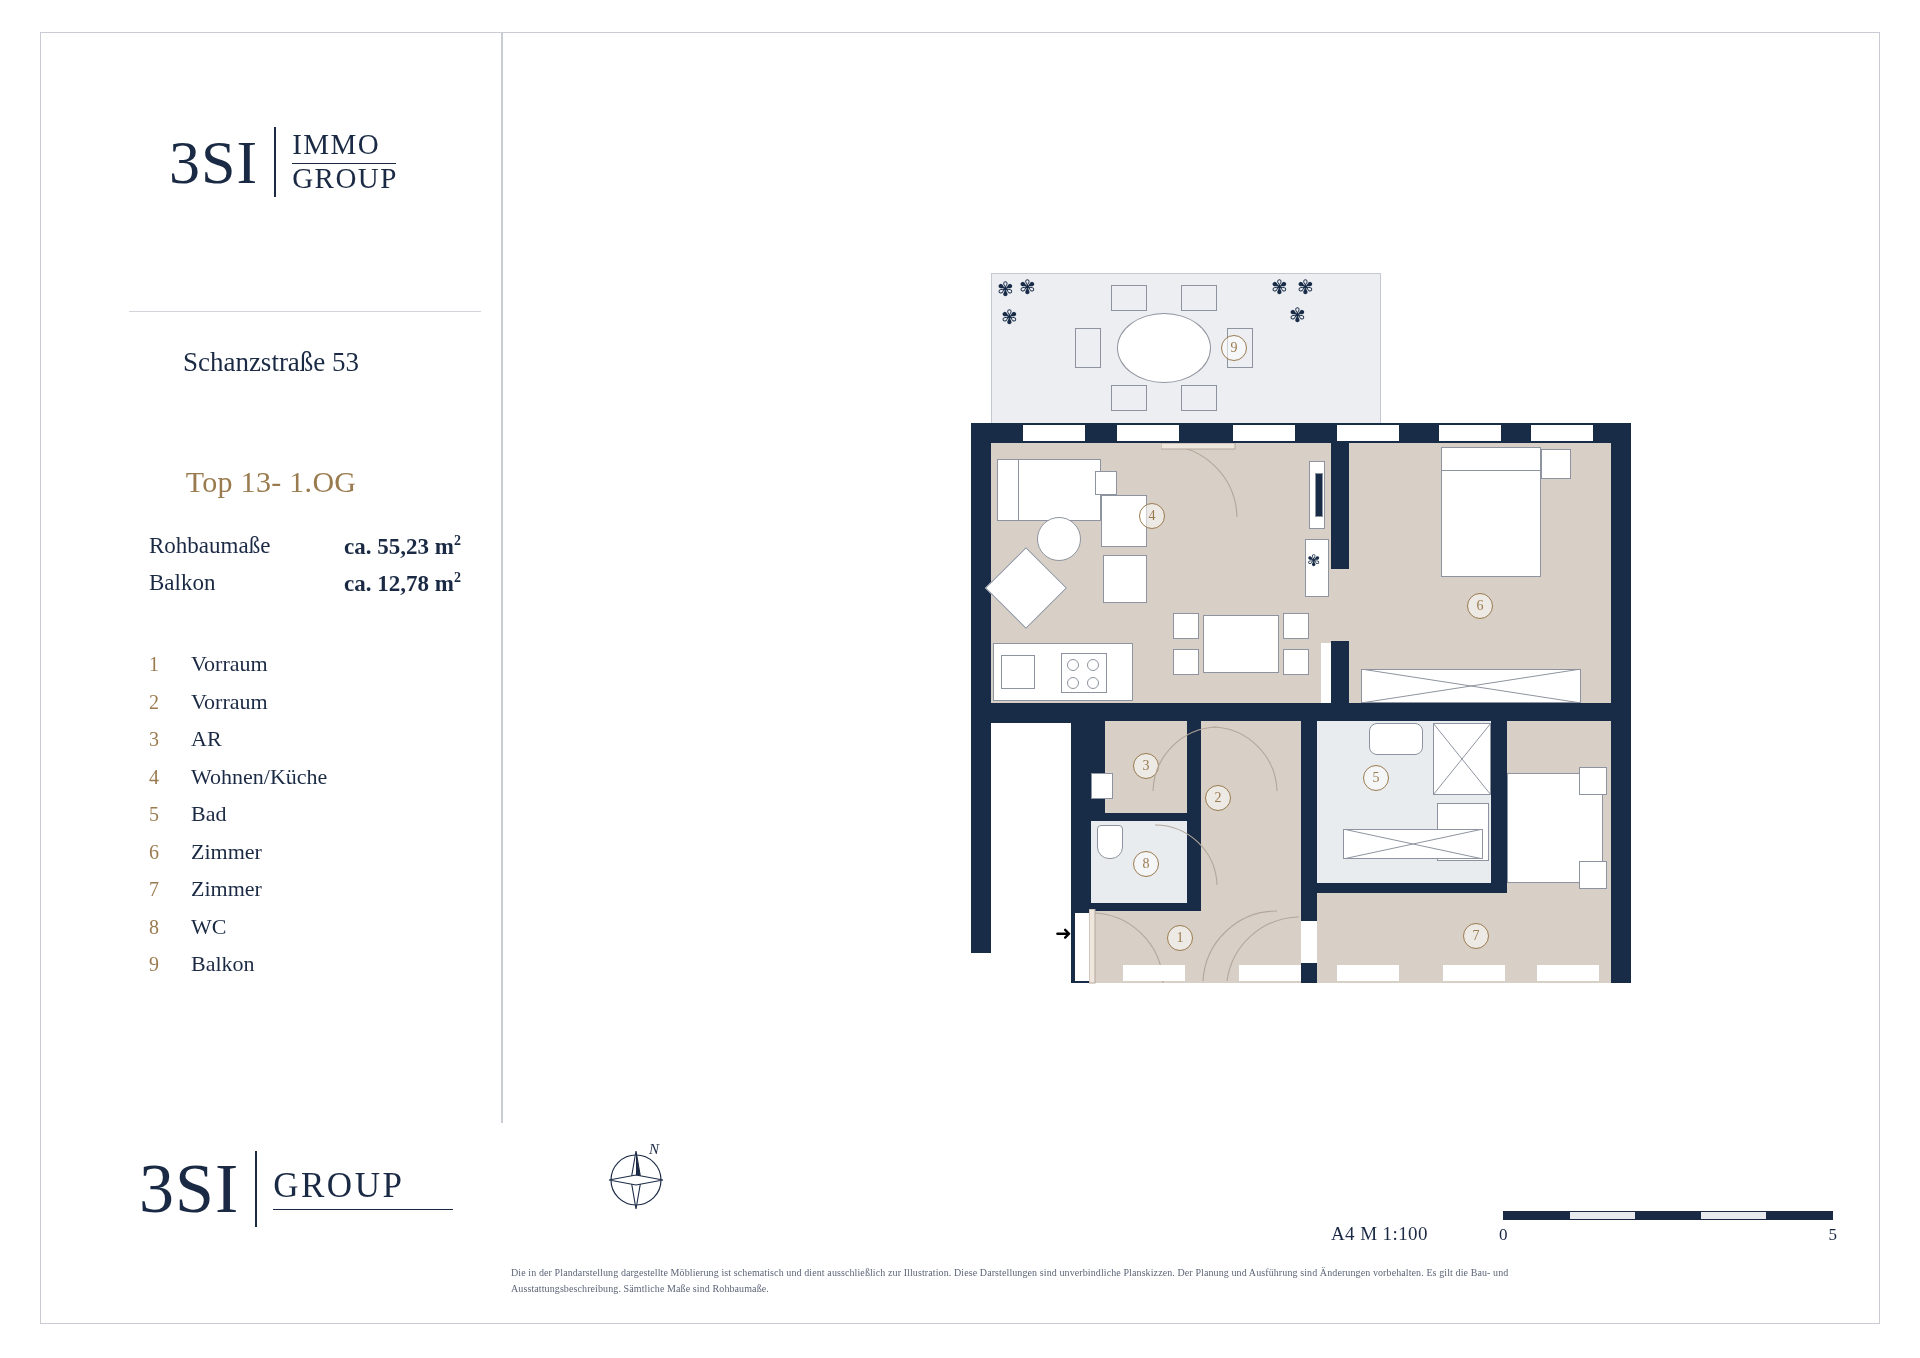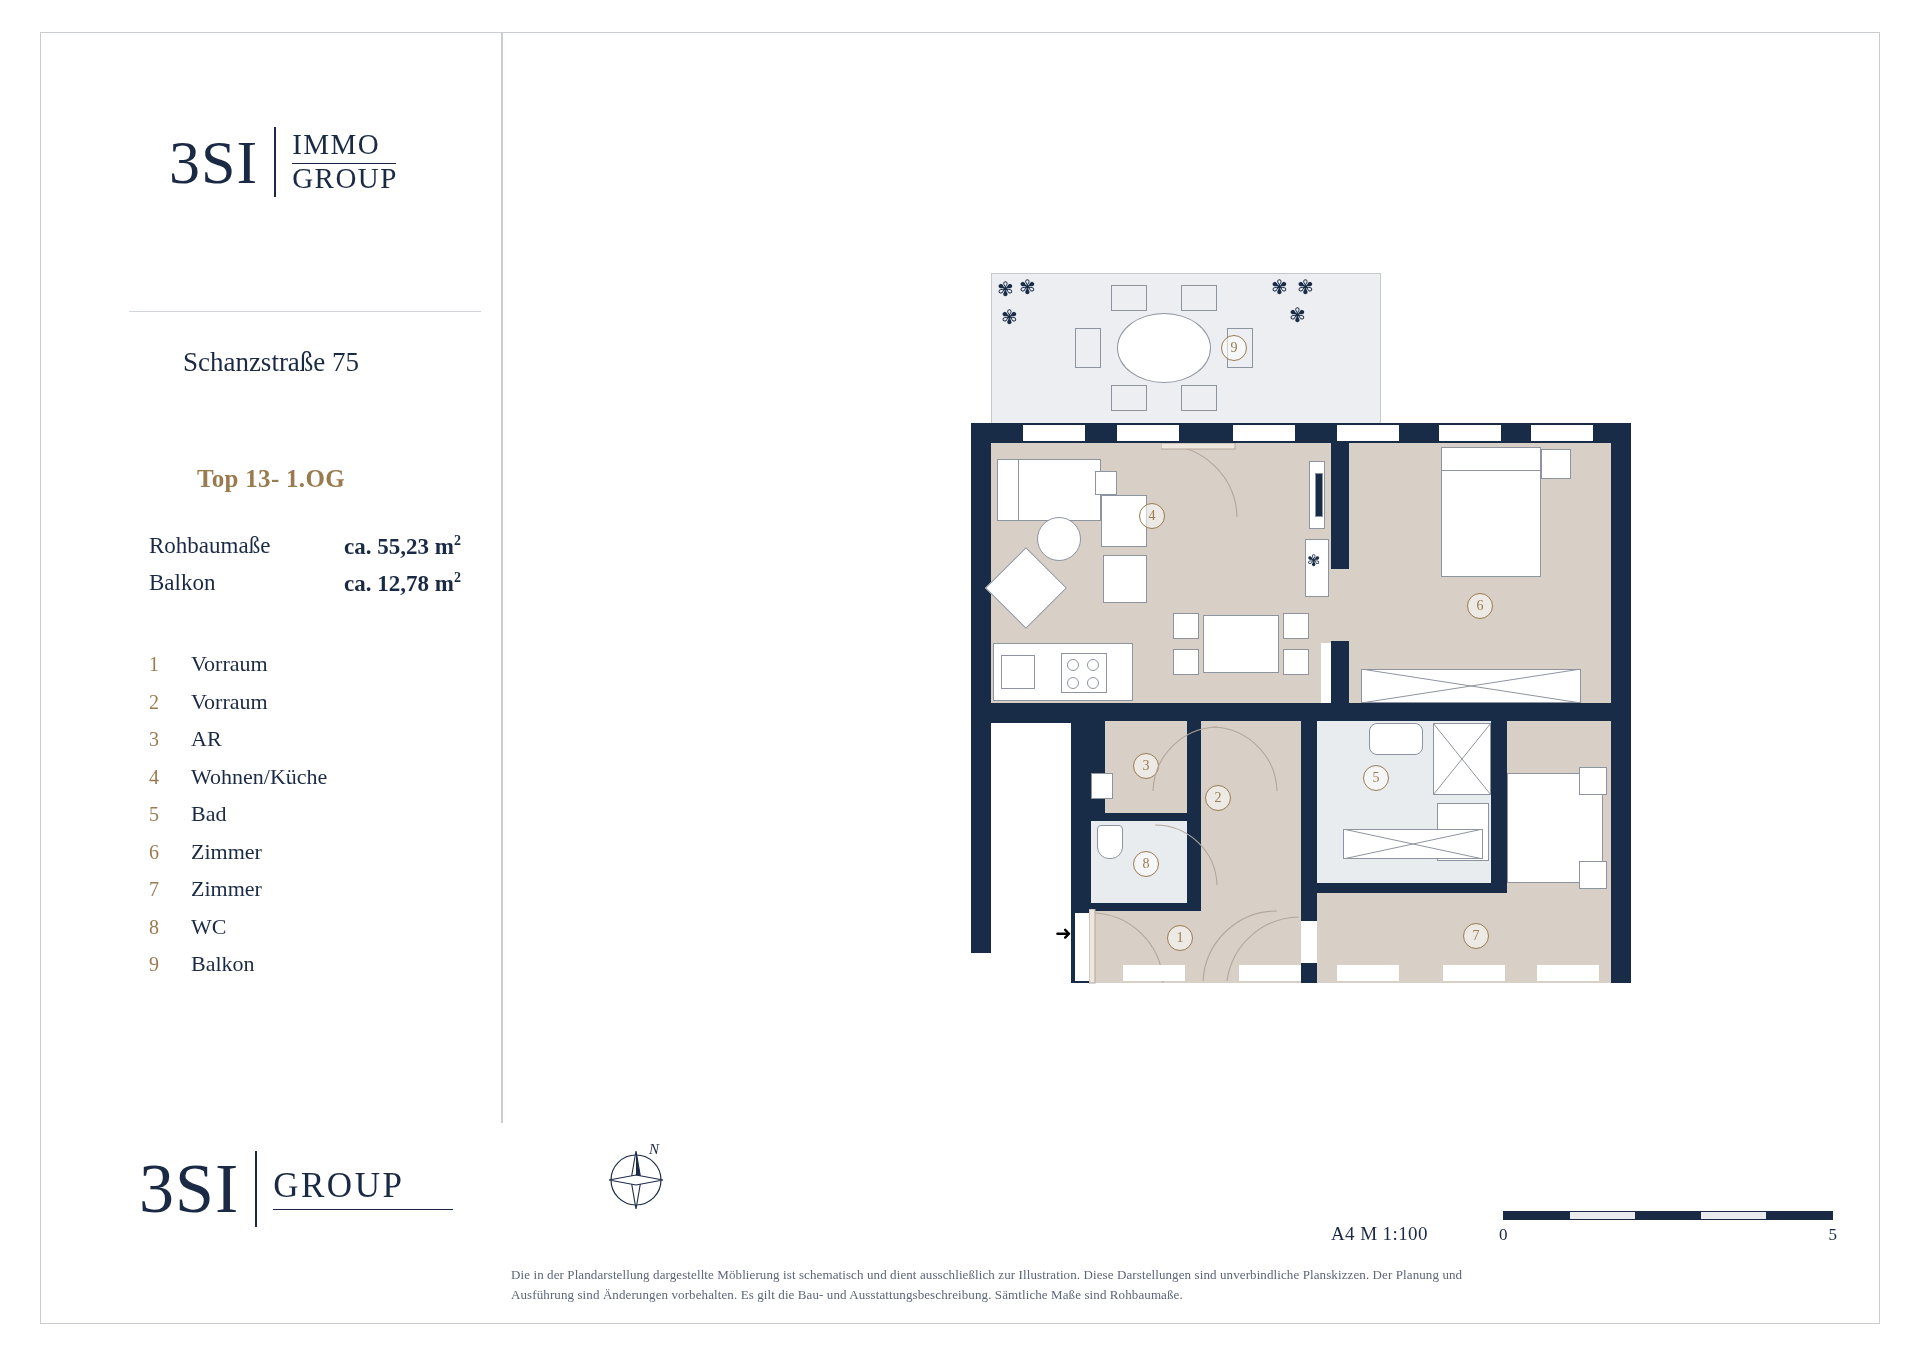--- a/index.html
+++ b/index.html
@@ -42,21 +42,21 @@
   .hr-thin {
     position:absolute; left:88px; top:278px; width:352px; height:1px; background:#d2d5da;
   }
 
   .addr {
     position:absolute; left:0; top:312px; width:460px; text-align:center;
     font-size:27px; line-height:1.32; color:#1b2a44;
   }
   .top-label {
     position:absolute; left:0; top:432px; width:460px; text-align:center;
-    font-size:25px; color:#9a7b4f; font-weight:bold; letter-spacing:.3px;
+    font-size:30px; color:#9a7b4f; font-weight:normal; letter-spacing:.3px;
   }
 
   .areas { position:absolute; left:108px; top:500px; width:340px; font-size:23px; }
   .areas .row { display:flex; margin-bottom:10px; }
   .areas .k { width:195px; }
   .areas .v { font-weight:bold; }
   .areas .v sup { font-size:14px; }
 
   .legend { position:absolute; left:108px; top:618px; width:330px; }
   .legend .li { display:flex; align-items:baseline; margin-bottom:11.5px; }
@@ -81,21 +81,21 @@
   .scalebar { position:absolute; left:1462px; top:1178px; width:330px; height:22px; }
   .scalebar .bar { position:absolute; left:0; top:0; width:330px; height:9px; border:1.3px solid #1b2a44; display:flex; }
   .scalebar .seg { flex:1; }
   .scalebar .seg.dark { background:#1b2a44; }
   .scalebar .seg.light { background:#e8eaee; }
   .scalebar .t0 { position:absolute; left:-4px; top:14px; font-size:17px; }
   .scalebar .t5 { position:absolute; right:-4px; top:14px; font-size:17px; }
 
   .disclaimer {
     position:absolute; left:470px; top:1232px; width:1000px;
-    font-size:13px; line-height:1.55; color:#5c6578;
+    font-size:10px; line-height:1.55; color:#5c6578;
     letter-spacing:.1px;
   }
 
   
   .plan { position:absolute; left:930px; top:240px; width:660px; height:860px; }
   .wall { position:absolute; background:#182b47; }
   .room { position:absolute; background:#d8cfc6; }
   .tile { position:absolute; background:#e8ecef; }
   .thin { position:absolute; border:1.1px solid #8e949f; }
   .fix  { position:absolute; border:1.1px solid #8e949f; background:#fff; }
@@ -125,21 +125,21 @@
       <div class="logo-words">
         <div>IMMO</div>
         <div class="logo-underline"></div>
         <div>GROUP</div>
       </div>
     </div>
 
     <div class="hr-thin"></div>
 
     <div class="addr">
-      <div>Schanzstraße 75</div>
+      <div>Schanzstraße 53</div>
     </div>
 
     <div class="top-label">Top 13- 1.OG</div>
 
     <div class="areas">
       <div class="row">
         <div class="k">Rohbaumaße</div>
         <div class="v"><span>ca. 55,23 m</span><sup>2</sup></div>
       </div>
       <div class="row">

